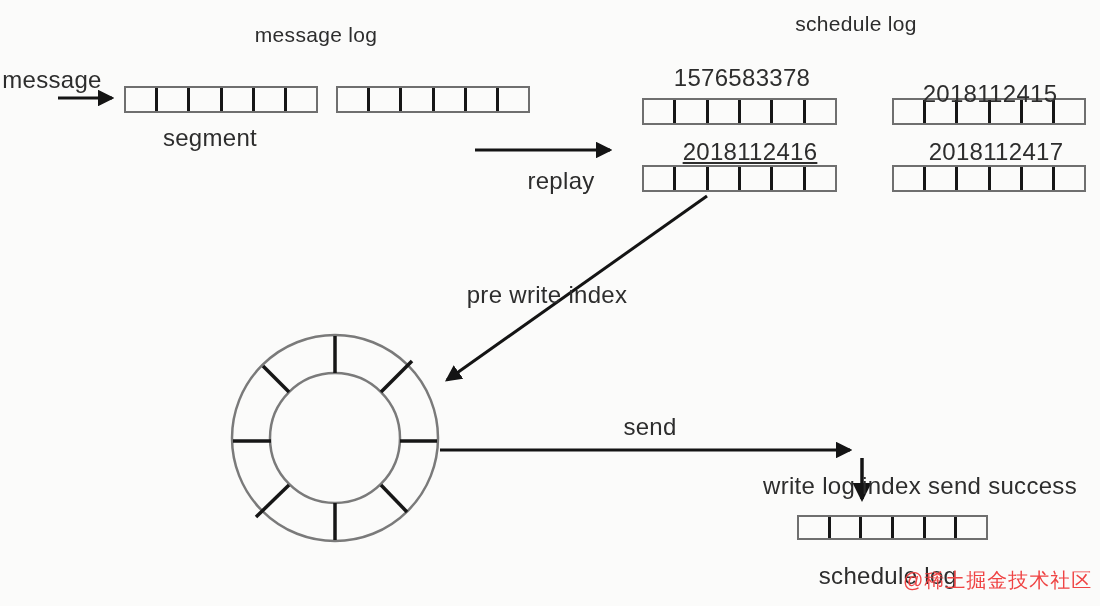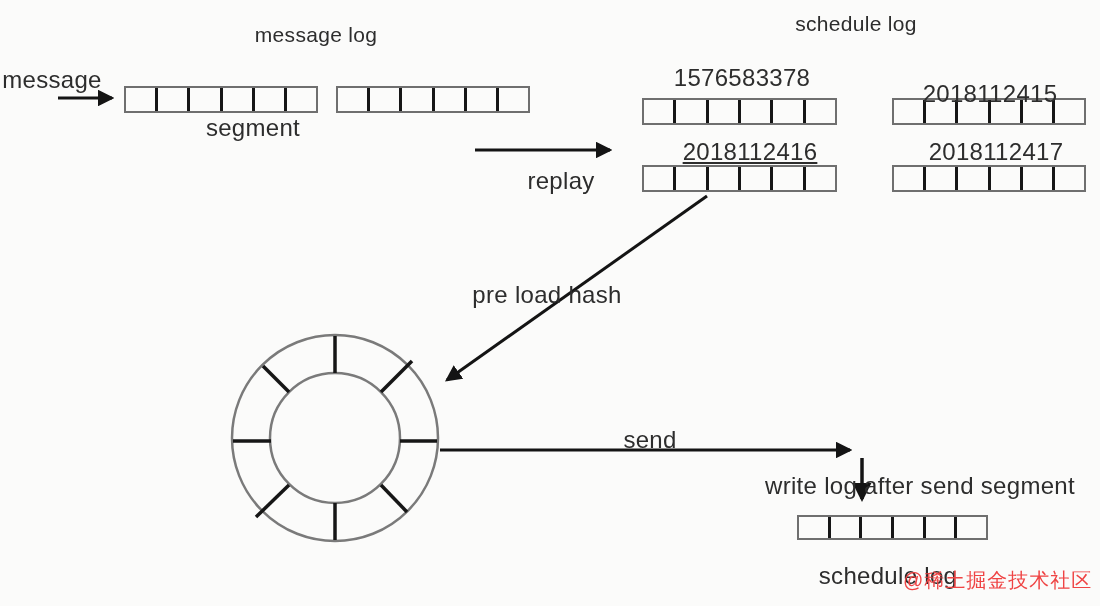--- a/index.html
+++ b/index.html
@@ -131,30 +131,30 @@
       <div class="cell"></div>
       <div class="cell"></div>
       <div class="cell"></div>
       <div class="cell"></div>
     </div>
 
   <div class="lbl title" style="left:316px;top:23px;">message log</div>
   <div class="lbl title" style="left:856px;top:12px;">schedule log</div>
 
   <div class="lbl" style="left:52px;top:66px;">message</div>
-  <div class="lbl" style="left:210px;top:114px;margin-left:43px;">segment</div>
+  <div class="lbl" style="left:210px;top:124px;">segment</div>
 
   <div class="lbl" style="left:561px;top:153px;margin-top:14px;">replay</div>
 
   <div class="lbl" style="left:742px;top:64px;">1576583378</div>
   <div class="lbl" style="left:990px;top:80px;">2018112415</div>
   <div class="lbl" style="left:750px;top:138px;text-decoration:underline;">2018112416</div>
   <div class="lbl" style="left:996px;top:138px;text-align:center;">2018112417</div>
 
-  <div class="lbl" style="left:547px;top:281px;">pre load hash</div>
-  <div class="lbl" style="left:650px;top:426px;">send</div>
-  <div class="lbl" style="left:920px;top:472px;">write log after send segment</div>
+  <div class="lbl" style="left:547px;top:281px;">pre write index</div>
+  <div class="lbl" style="left:650px;top:413px;">send</div>
+  <div class="lbl" style="left:920px;top:472px;">write log index send success</div>
 
   <div class="lbl" style="left:888px;top:562px;">schedule log</div>
 
   <div class="watermark" style="left:903px;top:567px;">@稀土掘金技术社区</div>
 
 </div>
 
 </body></html>

